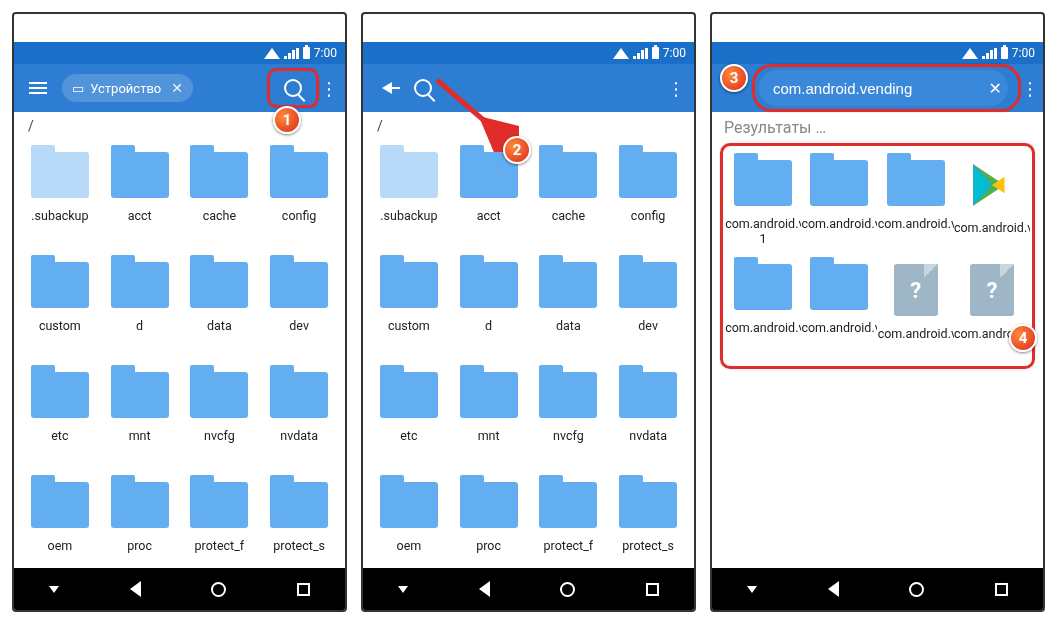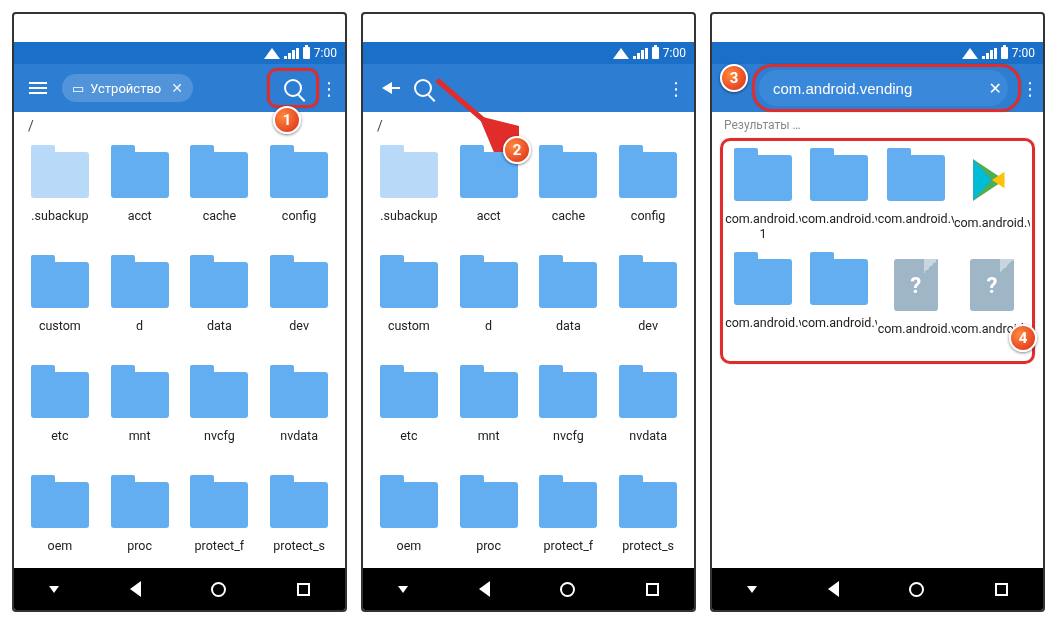--- a/index.html
+++ b/index.html
@@ -25,21 +25,21 @@
   .folder { width: 58px; height: 46px; background: #62aef0; border-radius: 3px; position: relative; margin-bottom:10px; }
   .folder::before { content:''; position:absolute; top:-7px; left:0; width:24px; height:10px; background:#62aef0; border-radius: 2px 2px 0 0; }
   .folder.light { background:#b8d9f7; } .folder.light::before { background:#b8d9f7; }
   .label { font-size: 12.5px; color:#222; text-align:center; line-height:1.2; max-width: 76px; overflow:hidden; }
   .navbar { height: 42px; background:#000; display:flex; align-items:center; justify-content:space-around; }
   .nav-icon { color:#fff; }
   .search-input-bar { flex:1; display:flex; align-items:center; height:48px; position:relative; }
   .search-field { background:#3a88d9; border:none; height:36px; border-radius:18px; flex:1; margin-right:6px; padding:0 36px 0 14px; color:#fff; font-size:15px; }
   .search-field::placeholder { color: rgba(255,255,255,.7); }
   .clear-x { position:absolute; right:16px; color:#fff; font-size:16px; cursor:pointer; }
-  .results-label { font-size:12px; color:#888; padding: 6px 12px 2px; }
+  .results-label { font-size:16px; color:#888; padding: 6px 12px 2px; }
   .results-box { margin: 4px 8px; padding: 6px 2px; }
   .result-grid { display:grid; grid-template-columns: repeat(4,1fr); grid-auto-rows: 104px; }
   .playicon { width:50px; height:50px; margin-bottom:10px; }
   .unknown { width:44px; height:52px; background:#9fb6c6; border-radius:3px; position:relative; margin-bottom:10px; display:flex; align-items:center; justify-content:center; color:#fff; font-size:22px; font-weight:bold; }
   .unknown::after { content:''; position:absolute; top:0; right:0; width:14px; height:14px; background: linear-gradient(135deg, #c9d6e0 50%, #9fb6c6 50%); }
   .mag { width:18px; height:18px; border:2px solid #fff; border-radius:50%; position:relative; }
   .mag::after { content:''; position:absolute; width:9px; height:2px; background:#fff; bottom:-4px; right:-6px; transform:rotate(45deg); }
   .back-arrow { width:0; height:0; border-top:6px solid transparent; border-bottom:6px solid transparent; border-right:10px solid #fff; position:relative; }
   .back-arrow::after { content:''; position:absolute; left:8px; top:-1px; width:10px; height:2px; background:#fff; }
   .tri-down { width:0;height:0;border-left:5px solid transparent;border-right:5px solid transparent;border-top:7px solid #fff; }

